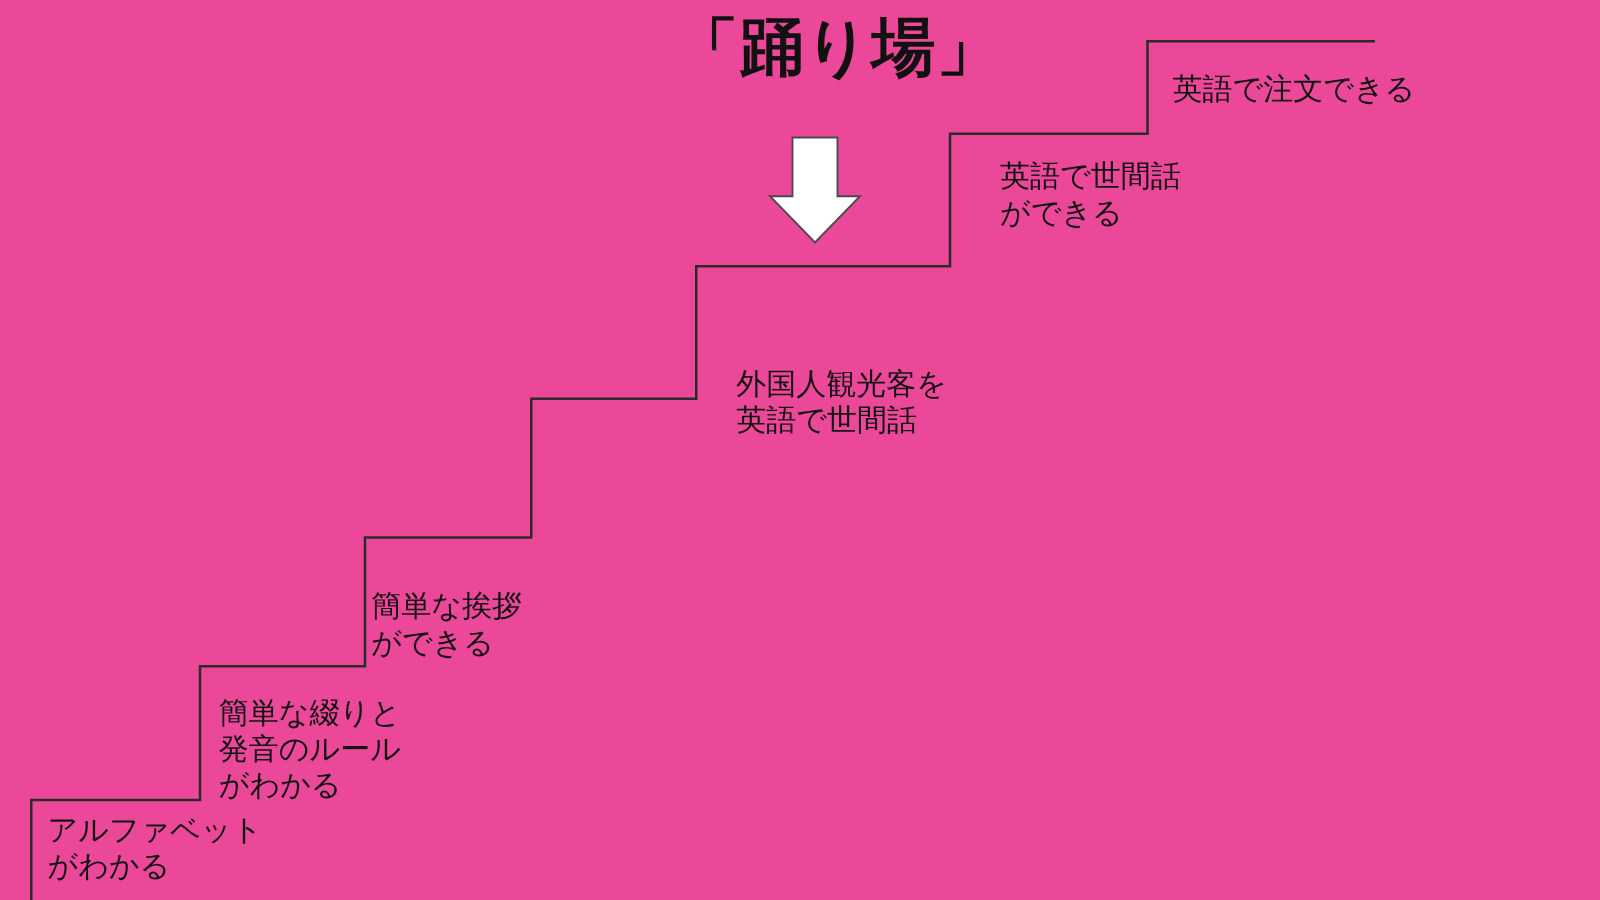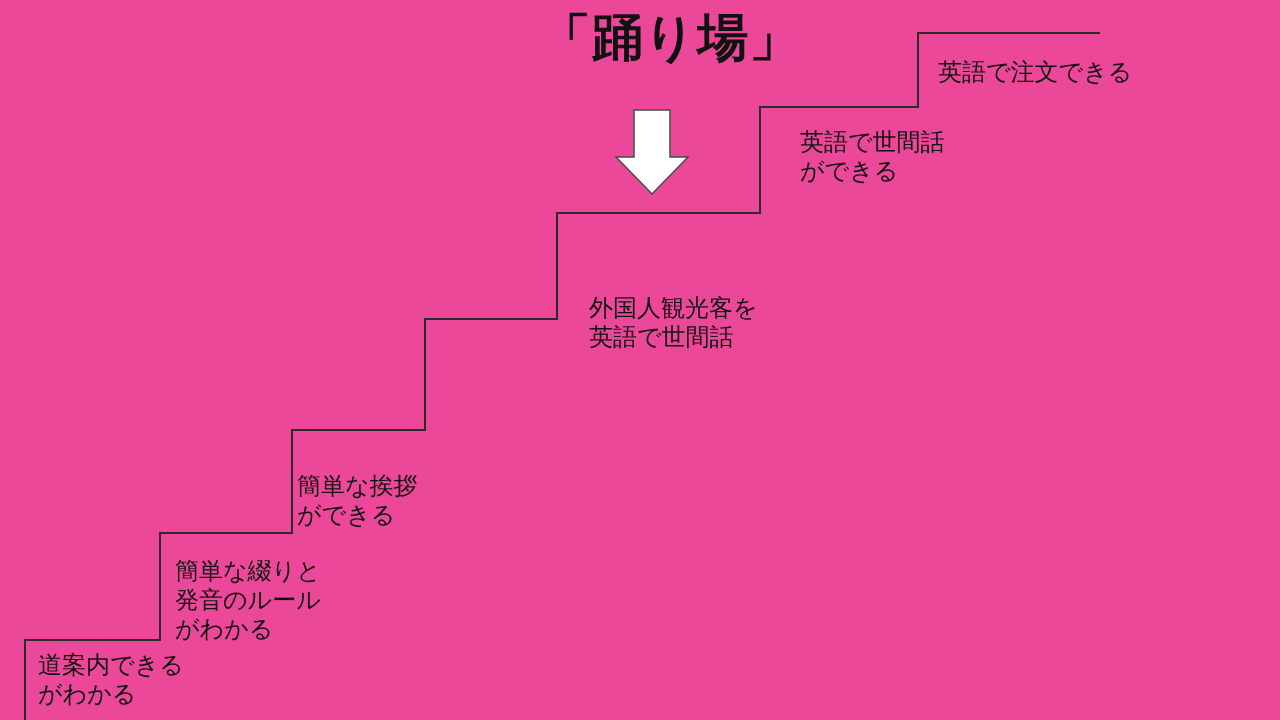--- a/index.html
+++ b/index.html
@@ -57,21 +57,21 @@
 
   <h1 class="title">「踊り場」</h1>
 
   <svg class="stairs-svg" viewBox="0 0 1280 720" xmlns="http://www.w3.org/2000/svg">
 
     <path d="M25,720 L25,640 L160,640 L160,533 L292,533 L292,430 L425,430 L425,319 L557,319 L557,213 L760,213 L760,107 L918,107 L918,33 L1100,33" fill="none" stroke="#2b2b2b" stroke-width="2"></path>
 
     <polygon points="634,110 670,110 670,157 688,157 652,194 616,157 634,157" fill="#ffffff" stroke="#4a4a4a" stroke-width="1.5" stroke-linejoin="miter"></polygon>
   </svg>
 
-  <div class="step-label s1">道案内できる
+  <div class="step-label s1">アルファベット
 がわかる</div>
 
   <div class="step-label s2">簡単な綴りと
 発音のルール
 がわかる</div>
 
   <div class="step-label s3">簡単な挨拶
 ができる</div>
 
 

